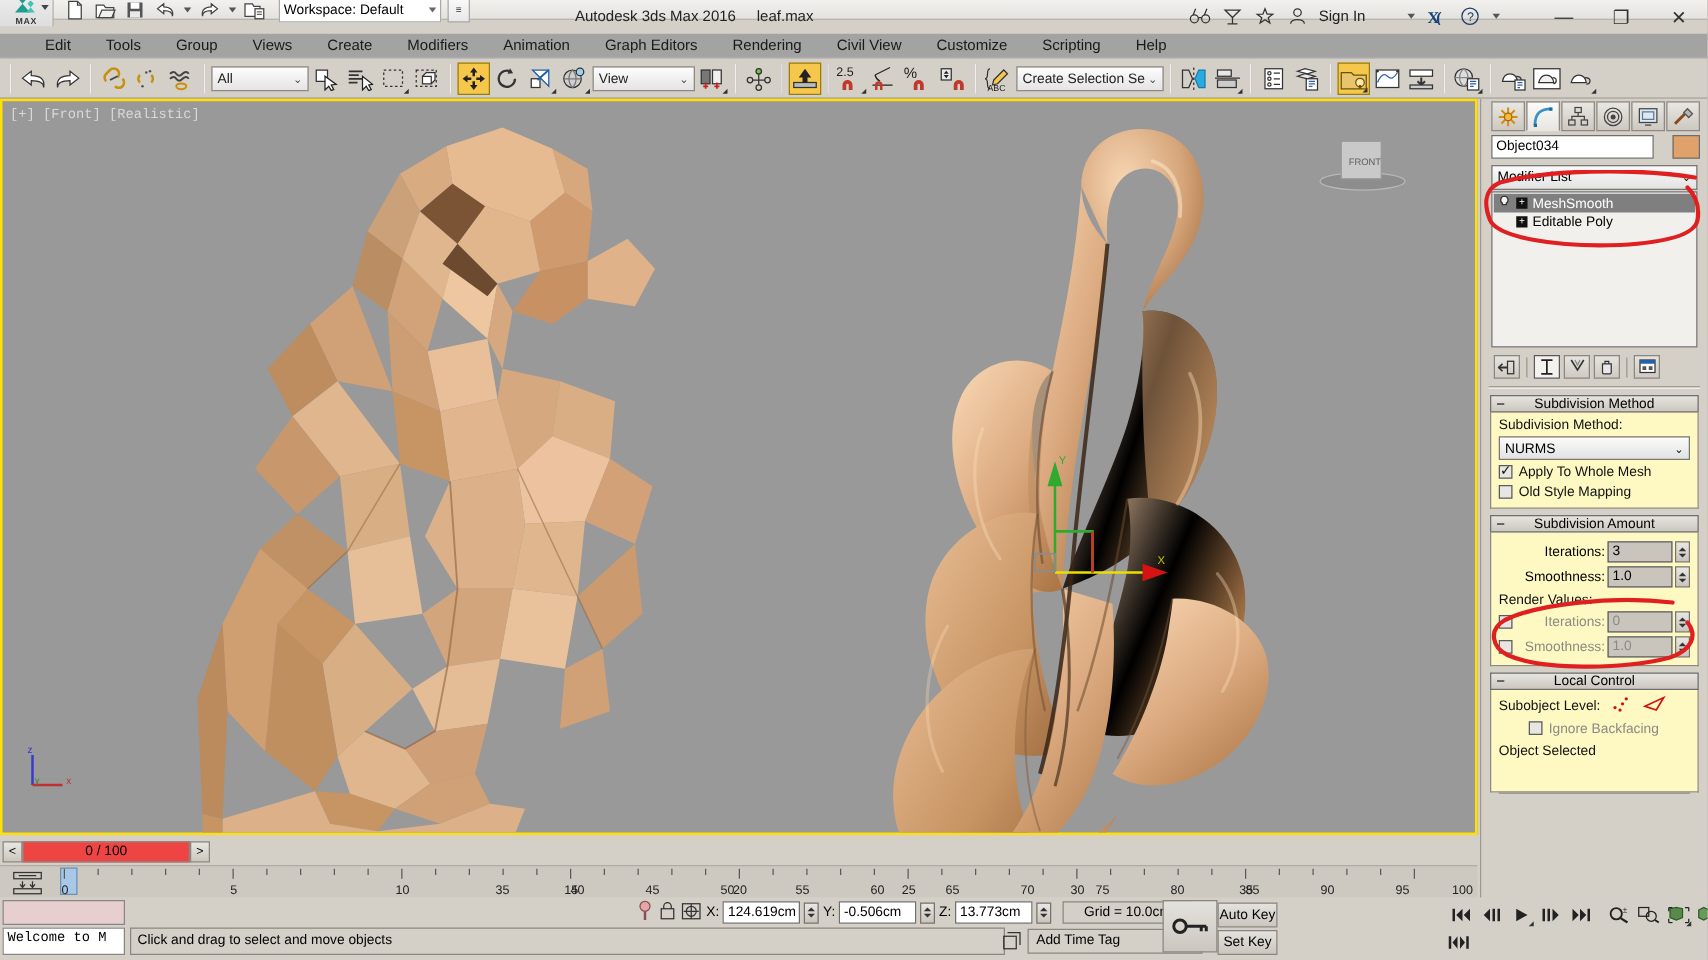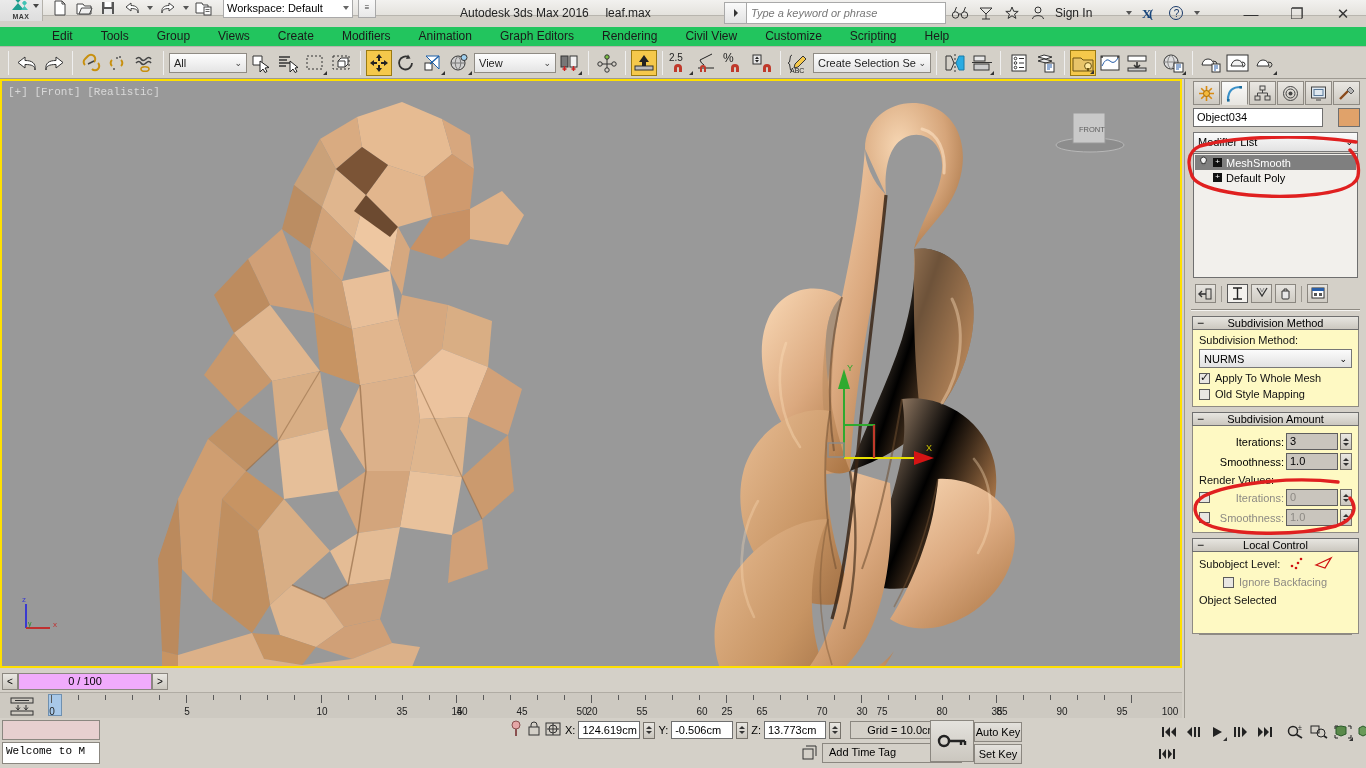--- a/index.html
+++ b/index.html
@@ -46,22 +46,22 @@
      font-size:11px; padding:0 4px; line-height:20px;}
   .tb-icons { position:absolute; left:950px; top:2px; height:22px; display:flex; align-items:center; gap:6px;}
   .tb-icons .ic { width:20px;height:20px;display:flex;align-items:center;justify-content:center;}
   .signin { font-size:12px; color:#222; margin-left:1px;}
   .winctl { position:absolute; right:0; top:0; height:27px; display:flex; }
   .winctl div { width:46px;height:27px;display:flex;align-items:center;justify-content:center;font-size:15px;color:#333;}
 
   
   .menubar {
     position:absolute; left:0; top:27px; width:1366px; height:20px;
-    background:#22c55e; border-bottom:1px solid #b8b5ae;
-    display:flex; align-items:center; padding-left:38px;
+    background:#a3a3a3; border-bottom:1px solid #b8b5ae;
+    display:flex; align-items:center; padding-left:22px;
   }
   .menubar .mi { padding:0 14px; font-size:12px; color:#1a1a1a; line-height:19px; cursor:default;}
 
   
   .toolbar {
     position:absolute; left:0; top:47px; width:1366px; height:32px;
     background:#d4d0c8; border-bottom:1px solid #9e9a92;
     display:flex; align-items:center; padding-left:4px; gap:1px;
   }
   .tbtn { width:26px;height:26px; display:flex;align-items:center;justify-content:center; position:relative;}
@@ -116,42 +116,42 @@
   .cp-divider { margin:6px 6px 0 6px; height:2px; border-top:1px solid #8e8a83; border-bottom:1px solid #f4f3f0; }
 
   .rollout { margin:5px 7px 0 7px; }
   .ro-head { height:14px; background:linear-gradient(#e7e5e0,#cbc7bf); border:1px solid #6f6f6f;
      display:flex; align-items:center; justify-content:center; font-size:11px; position:relative;}
   .ro-head .minus { position:absolute; left:4px; top:-1px; font-size:12px; }
   .ro-body { border:1px solid #8e8a83; border-top:none; background:#fef9c3; padding:4px 6px 6px 6px; }
   .lbl { font-size:11px; color:#111; }
   .dd { height:19px; background:linear-gradient(#fbfbfb,#e2e2e2); border:1px solid #777;
      display:flex;align-items:center;justify-content:space-between;padding:0 4px;font-size:11px;margin-top:3px;}
-  .ckrow { display:flex; align-items:center; gap:5px; margin-top:4px; }
+  .ckrow { display:flex; align-items:flex-start; gap:5px; margin-top:4px; }
   .ckbox { width:11px;height:11px;background:#e8e6e2;border:1px solid #5b5b5b; position:relative;}
   .ckbox.checked::after { content:"✓"; position:absolute; left:0px; top:-3px; font-size:11px; color:#111;}
   .spinrow { display:flex; align-items:center; justify-content:flex-end; gap:2px; margin-top:3px;}
   .spinrow .sl { font-size:11px; }
   .numfield { width:52px;height:17px;background:#c9c5bd; border:1px solid #5e5e5e; font-size:11px; padding:0 3px; line-height:15px;}
   .numfield.dim { color:#8d8a84; }
   .spin { width:12px;height:17px; background:linear-gradient(#e9e7e2,#c9c5bd); border:1px solid #77736c;
      display:flex;flex-direction:column;align-items:center;justify-content:center; gap:2px;}
   .spin i { display:block; width:0;height:0;border-left:3px solid transparent;border-right:3px solid transparent;}
   .spin i.u { border-bottom:3px solid #333; }
   .spin i.d { border-top:3px solid #333; }
   .dimtxt { color:#8d8a84; }
 
   
   .timebar {
     position:absolute; left:0; top:670px; width:1182px; height:22px; background:#d4d0c8;
     display:flex; align-items:center; padding-left:2px; gap:0;
   }
   .tb-arrow { width:16px;height:17px;background:linear-gradient(#e9e7e2,#cbc7bf);border:1px solid #8b8780;
      display:flex;align-items:center;justify-content:center;font-size:10px;}
-  .tb-field { width:134px;height:17px;background:#f0abfc;border:1px solid #8b8780; text-align:center; font-size:11px; line-height:15px;}
+  .tb-field { width:134px;height:17px;background:#ef4444;border:1px solid #8b8780; text-align:center; font-size:11px; line-height:15px;}
 
   .trackbar {
     position:absolute; left:0; top:692px; width:1182px; height:26px; background:#cdc9c1;
     border-top:1px solid #b0aca4;
   }
   .tb-keyicon { position:absolute; left:8px; top:3px; width:28px; height:20px;}
   .ruler { position:absolute; left:46px; top:0px; width:1090px; height:26px; }
   .slider-handle { position:absolute; left:48px; top:1px; width:14px; height:22px;
      background:#a8c8e8; border:1px solid #6f90b0; }
 
@@ -247,28 +247,20 @@
         <span>≡</span>
       </div>
     </div>
 
     <div class="apptitle">
       <span>Autodesk 3ds Max 2016</span>
       &nbsp;&nbsp;&nbsp;
       <span>leaf.max</span>
     </div>
 
-    <div class="srchwrap">
-      <div class="srch-arrow">
-        <svg width="8" height="10" viewBox="0 0 8 10">
-            <path d="M2 1 L6 5 L2 9 Z" fill="#333"></path>
-          </svg>
-      </div>
-      <div class="srch-input">Type a keyword or phrase</div>
-    </div>
 
     <div class="tb-icons">
       <div class="ic">
         <svg width="18" height="16" viewBox="0 0 18 16">
             <circle cx="4.5" cy="10" r="3.2" fill="none" stroke="#333"></circle>
             <circle cx="13.5" cy="10" r="3.2" fill="none" stroke="#333"></circle>
             <path d="M3.5 7 L5.5 2 M12.5 7 L14.5 2 M7.7 9h2.6" stroke="#333" fill="none"></path>
           </svg>
       </div>
       <div class="ic">
@@ -830,21 +822,21 @@
               <path d="M5.5 1 a3 3 0 0 1 1.6 5.5 v1.2 h-3.2 V6.5 A3 3 0 0 1 5.5 1z" fill="#f2f2f2" stroke="#333"></path>
               <rect x="4" y="8.2" width="3.2" height="1.4" fill="#777"></rect>
             </svg>
         </span>
         <span class="plusbox">+</span>
         <span>MeshSmooth</span>
       </div>
       <div class="stack-row">
         <span style="width:11px"></span>
         <span class="plusbox">+</span>
-        <span>Default Poly</span>
+        <span>Editable Poly</span>
       </div>
     </div>
 
     <div class="cp-stackbtns">
       <div class="sbtn">
         <svg width="15" height="12" viewBox="0 0 15 12">
             <path d="M1 6 h7" stroke="#333" stroke-width="1.6"></path>
             <path d="M4 3 L1 6 L4 9" fill="none" stroke="#333" stroke-width="1.4"></path>
             <rect x="8" y="1" width="5" height="10" fill="none" stroke="#333"></rect>
           </svg>
@@ -1032,20 +1024,21 @@
           <text x="682" y="22">90</text>
         <text x="742" y="22">95</text>
           <text x="790" y="22">100</text>
       </g>
     </svg>
   </div>
 
   <div class="statusbar">
     <div class="mxs-mini"></div>
     <div class="mxs-listener">Welcome to M</div>
+    <div class="sline2">Click and drag to select and move objects</div>
 
     <div class="coordarea">
       <span>
         <svg width="16" height="20" viewBox="0 0 16 20">
             <path d="M8 2 a4 4 0 0 1 0 8 a4 4 0 0 1 0 -8z" fill="#e4a6a6" stroke="#8a5050"></path>
             <path d="M8 10 v7" stroke="#8a5050" stroke-width="2"></path>
           </svg>
       </span>
       <span>
         <svg width="14" height="20" viewBox="0 0 14 20">

